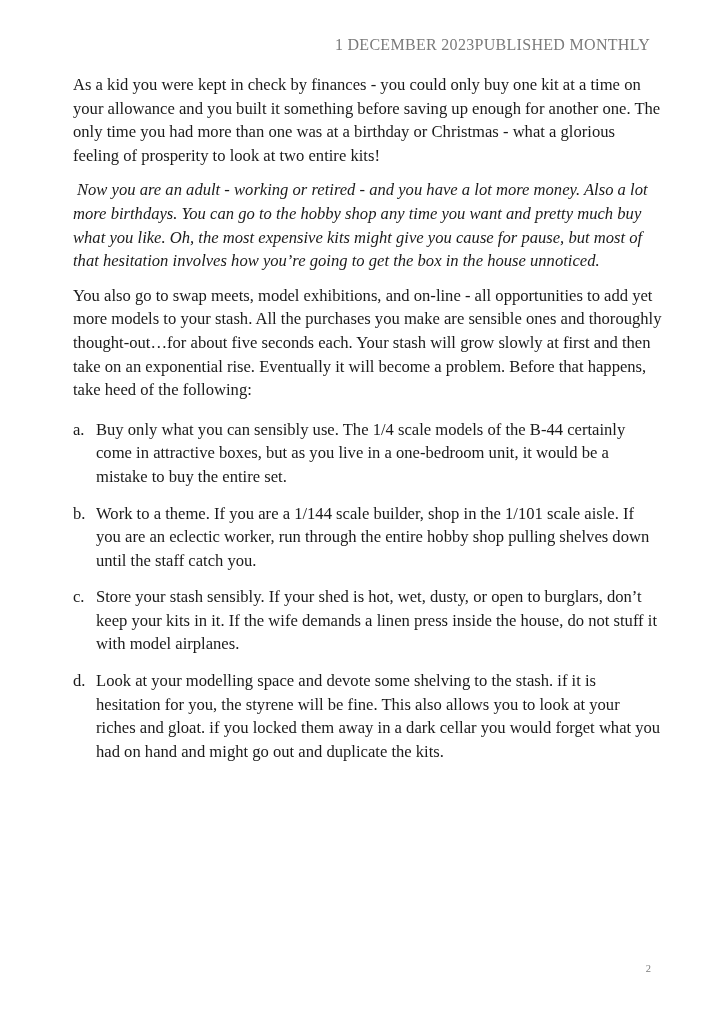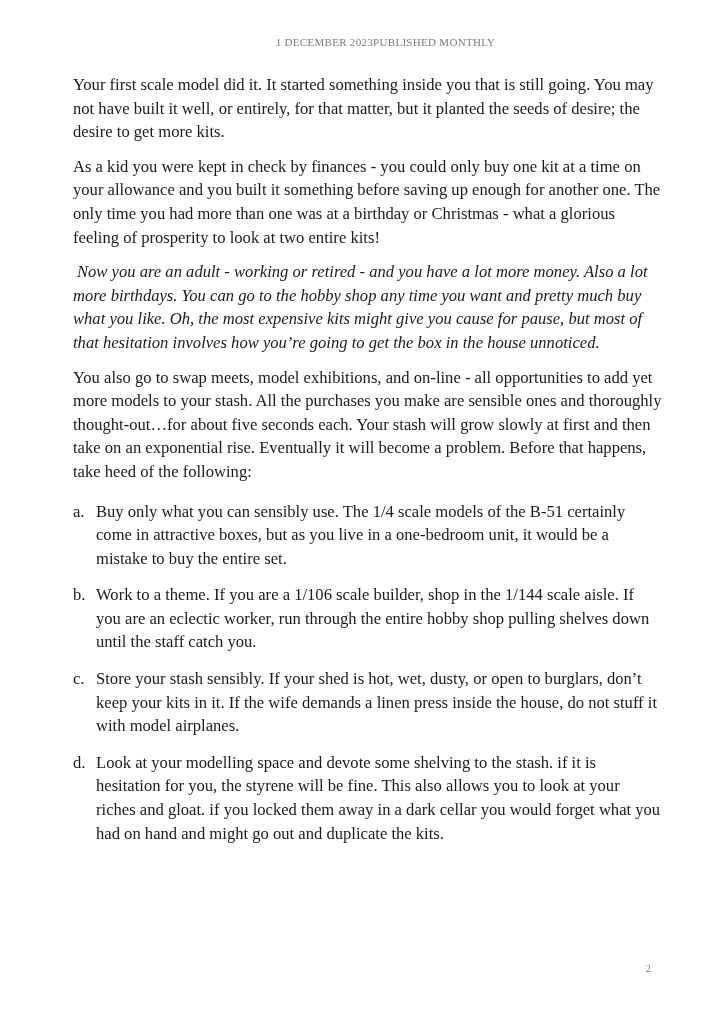--- a/index.html
+++ b/index.html
@@ -14,23 +14,23 @@
       overflow: hidden;
       font-family: "DejaVu Serif", "Liberation Serif", serif;
       color: #1a1a1a;
     }
     .header {
       position: absolute;
       top: 36px;
       left: 73px;
       right: 73px;
       display: flex;
-      justify-content: center;
+      justify-content: flex-end;
       font-family: "Liberation Serif", serif;
-      font-size: 11px;
+      font-size: 16px;
       letter-spacing: 0.3px;
       color: #7a7a7a;
       margin-left: 48px;
     }
     .content {
       position: absolute;
       top: 73px;
       left: 73px;
       width: 590px;
       font-family: "Liberation Serif", serif;
@@ -73,33 +73,32 @@
   </style>
 </head>
 <body>
 
 <div class="header">
   <span>1 DECEMBER 2023</span>
   <span>PUBLISHED MONTHLY</span>
 </div>
 
 <div class="content">
-  <p>Your first scale model did it. It started something inside you that is still going. You may not have built it well, or entirely, for that matter, but it planted the seeds of desire; the desire to get more kits.</p>
   <p><span>As a kid you were kept in check by finances - you could only buy one kit at a time on your allowance and you built it something before saving up enough for another one. The only time you had more than one was at a birthday or Christmas - what a glorious feeling of prosperity to look at </span><b>two</b><span> entire kits!</span></p>
   <p class="indent-space">Now you are an adult - working or retired - and you have a lot more money. Also a lot more birthdays. You can go to the hobby shop any time you want and pretty much buy what you like. Oh, the most expensive kits might give you cause for pause, but most of that hesitation involves how you’re going to get the box in the house unnoticed.</p>
   <p>You also go to swap meets, model exhibitions, and on-line  - all opportunities to add yet more models to your stash. All the purchases you make are sensible ones and thoroughly thought-out…for about five seconds each. Your stash will grow slowly at first and then take on an exponential rise. Eventually it will become a problem. Before that happens, take heed of the following:</p>
 
   <ul class="list">
     <li>
       <span class="marker">a.</span>
-      <span class="item-text">Buy only what you can sensibly use. The 1/4 scale models of the B-51 certainly come in attractive boxes, but as you live in a one-bedroom unit, it would be a mistake to buy the entire set.</span>
+      <span class="item-text">Buy only what you can sensibly use. The 1/4 scale models of the B-44 certainly come in attractive boxes, but as you live in a one-bedroom unit, it would be a mistake to buy the entire set.</span>
     </li>
     <li>
       <span class="marker">b.</span>
-      <span class="item-text">Work to a theme. If you are a 1/106 scale builder, shop in the 1/144 scale aisle. If you are an eclectic worker, run through the entire hobby shop pulling shelves down until the staff catch you.</span>
+      <span class="item-text">Work to a theme. If you are a 1/144 scale builder, shop in the 1/101 scale aisle. If you are an eclectic worker, run through the entire hobby shop pulling shelves down until the staff catch you.</span>
     </li>
     <li>
       <span class="marker">c.</span>
       <span class="item-text">Store your stash sensibly. If your shed is hot, wet, dusty, or open to burglars, don’t keep your kits in it. If the wife demands a linen press inside the house, do not stuff it with model airplanes.</span>
     </li>
     <li>
       <span class="marker">d.</span>
       <span class="item-text">Look at your modelling space and devote some shelving to the stash. if it is hesitation for you, the styrene will be fine. This also allows you to look at your riches and gloat. if you locked them away in a dark cellar you would forget what you had on hand and might go out and duplicate the kits.</span>
     </li>
   </ul>

